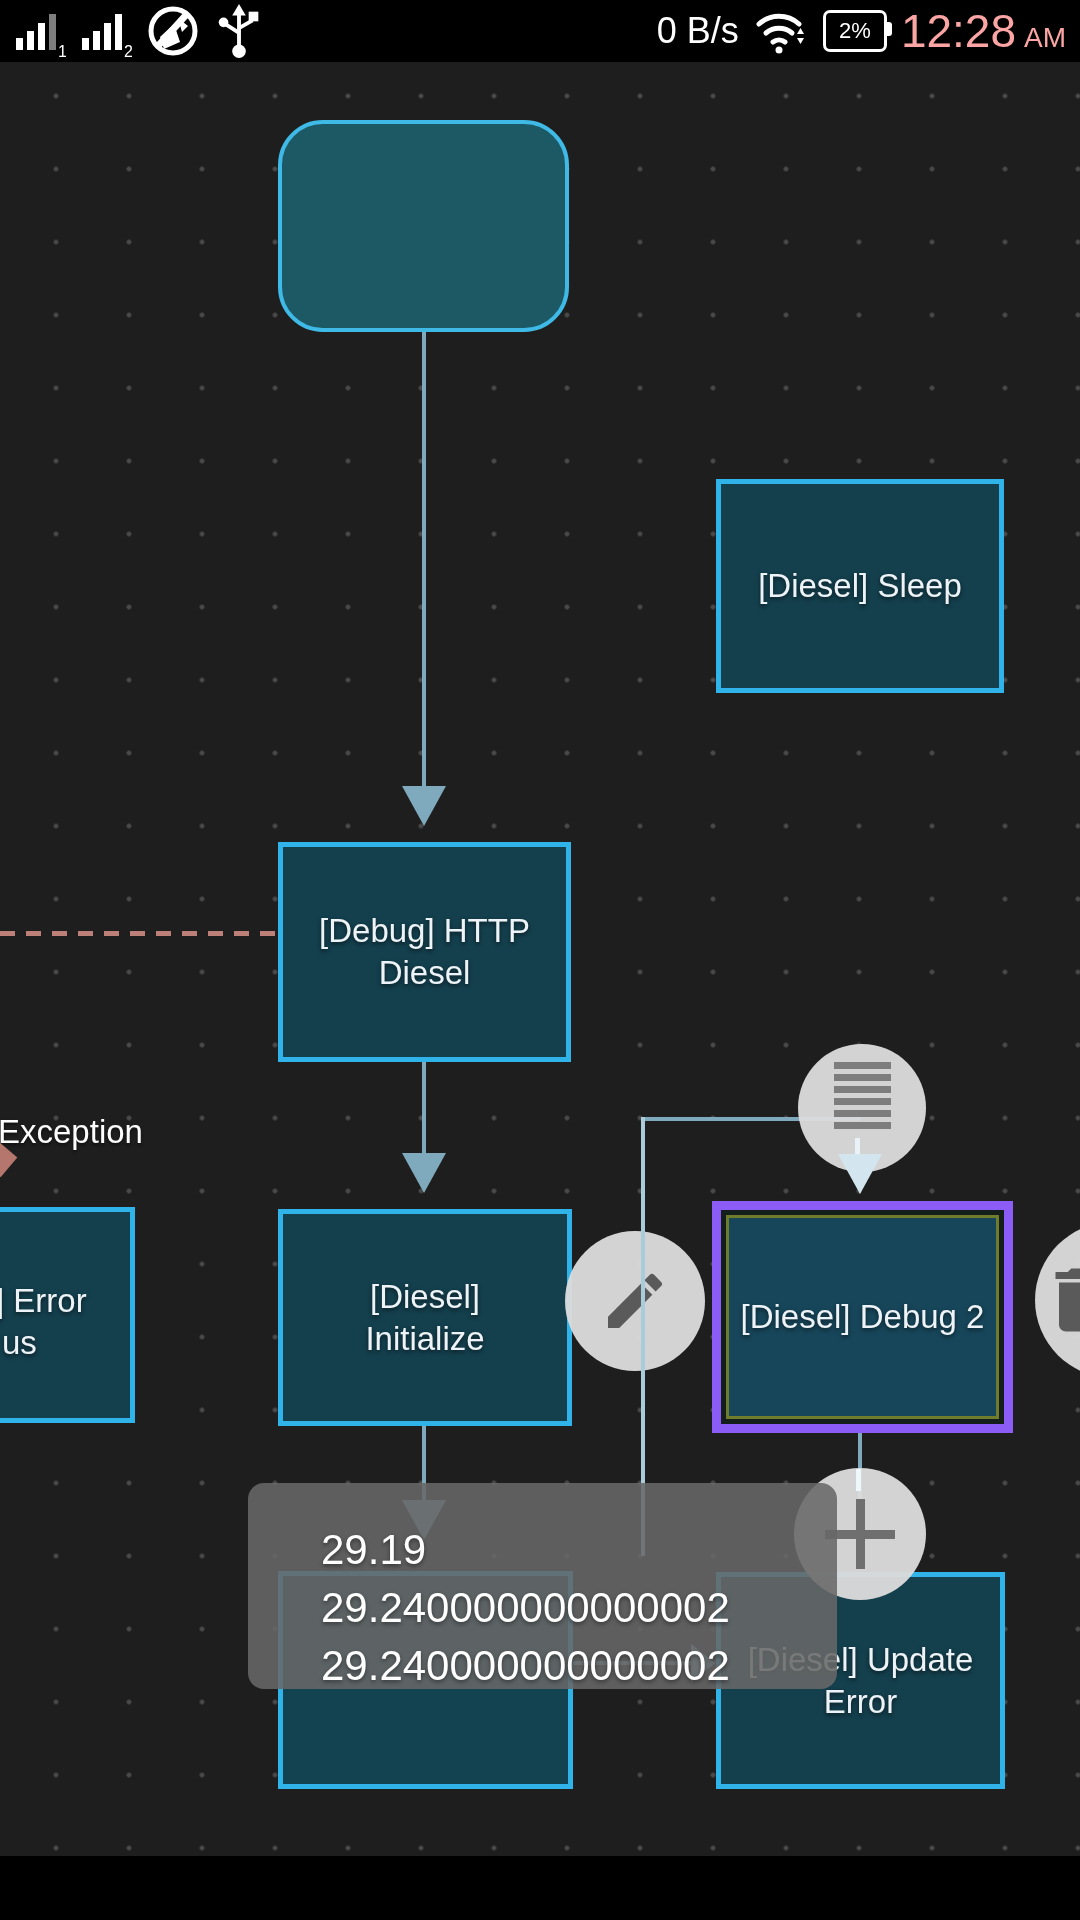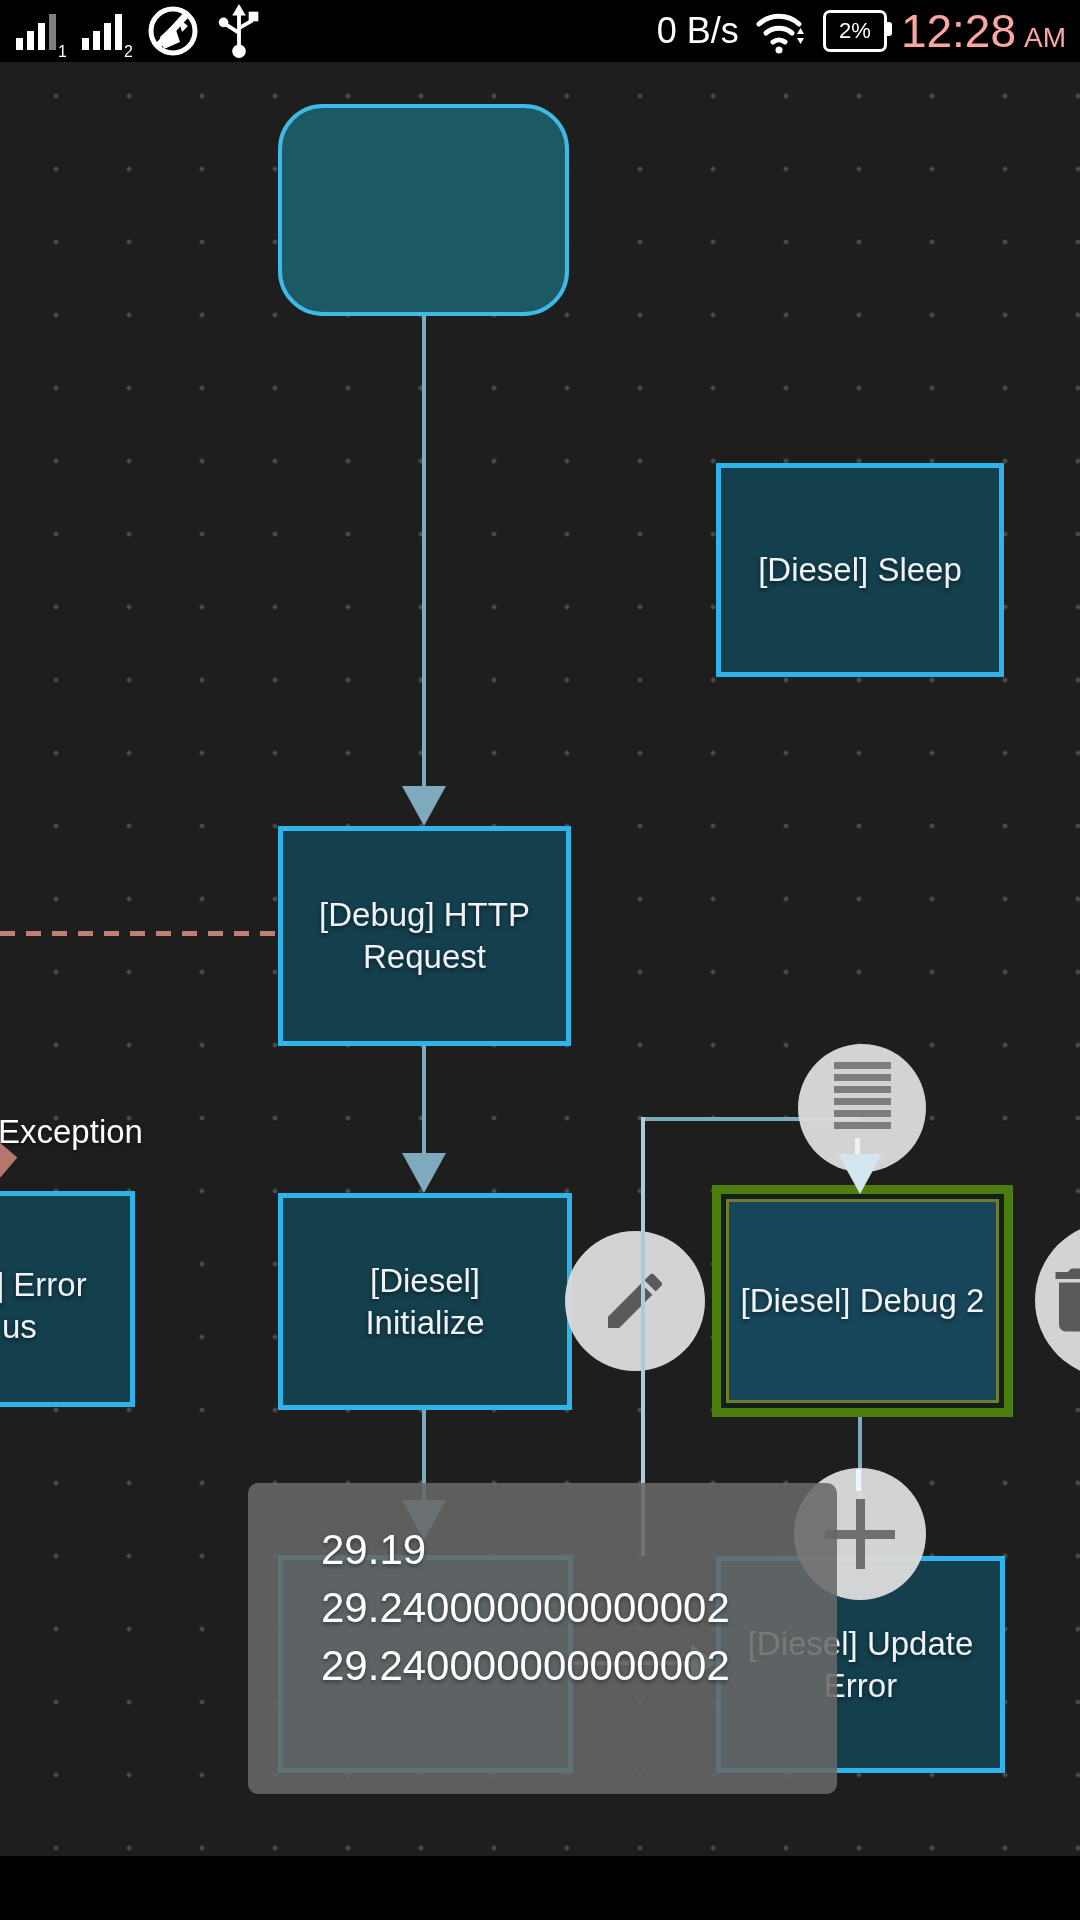--- a/index.html
+++ b/index.html
@@ -13,30 +13,30 @@
   .conn-over{z-index:4;}
   .arrow-down{position:absolute;width:0;height:0;z-index:1;
         border-left:22px solid transparent;border-right:22px solid transparent;border-top:40px solid #7fa9bd;}
   .arrow-right{position:absolute;width:0;height:0;z-index:1;
         border-top:19px solid transparent;border-bottom:19px solid transparent;border-left:24px solid #7fa9bd;}
   .dashed{position:absolute;height:5px;z-index:1;
         background:repeating-linear-gradient(90deg,#bc8078 0 15px,transparent 15px 26px);}
   
   .node{position:absolute;border:5px solid #2fb3e8;background:#143f4d;color:#edf3f6;z-index:2;
         display:flex;flex-direction:column;align-items:center;justify-content:center;
-        text-align:center;font-size:33px;line-height:42px;text-shadow:0 2px 4px rgba(0,0,0,.55);}
+        text-align:center;font-size:33px;line-height:42px;text-shadow:0 2px 4px rgba(0,0,0,.55);margin-top:16px;}
   .node-start{border-width:4px;border-radius:45px;background:#1d5965;border-color:#3fb9e6;}
-  .node-selected{border:9px solid #4d7c0f;background:#17465a;
+  .node-selected{border:9px solid #8b5cf6;background:#17465a;
         box-shadow:inset 0 0 0 5px rgba(10,20,24,.9), inset 0 0 0 8px #6f7c2c;}
   
   .fab{position:absolute;border-radius:50%;background:rgba(219,219,219,.96);z-index:3;
        display:flex;align-items:center;justify-content:center;}
   .hamburger span{display:block;width:57px;height:7px;background:#7d7d7d;margin:5px auto;}
   
-  .popup{position:absolute;left:248px;top:1483px;width:589px;height:311px;border-radius:10px;
+  .popup{position:absolute;left:248px;top:1483px;width:589px;height:206px;border-radius:16px;
          background:rgba(104,104,104,.88);z-index:5;box-sizing:border-box;
          padding:38px 0 4px 73px;font-size:42px;line-height:58px;color:#fff;
          text-shadow:0 2px 4px rgba(0,0,0,.45);}
   
   .statusbar{position:absolute;left:0;top:0;width:1080px;height:62px;background:#000;z-index:10;
          display:flex;align-items:center;justify-content:space-between;padding:0 14px;box-sizing:border-box;}
   .sb-left,.sb-right{display:flex;align-items:center;gap:14px;}
   .sb-text{font-size:36px;color:#fff;text-align:center;}
   .battery{position:relative;width:58px;height:36px;border:3px solid #fff;border-radius:7px;
          display:flex;align-items:center;justify-content:center;font-size:22px;color:#fff;}
@@ -80,21 +80,21 @@
   <div class="arrow-right" style="left:691px;top:1644px;"></div>
 
   <div class="node node-start" style="left:278px;top:104px;width:283px;height:204px;"></div>
 
   <div class="node" style="left:716px;top:463px;width:278px;height:204px;">
     <span>[Diesel] Sleep</span>
   </div>
 
   <div class="node" style="left:278px;top:826px;width:283px;height:210px;">
     <span>[Debug] HTTP</span>
-    <span>Request</span>
+    <span>Diesel</span>
   </div>
 
 
   <div class="node" style="left:-175px;top:1191px;width:300px;height:206px;">
     <span class="errline" style="left:165px;top:68px;position:absolute;">] Error</span>
     <span class="errline" style="left:172px;top:110px;position:absolute;">us</span>
   </div>
 
   <div class="node" style="left:278px;top:1193px;width:284px;height:207px;">
     <span>[Diesel]</span>

